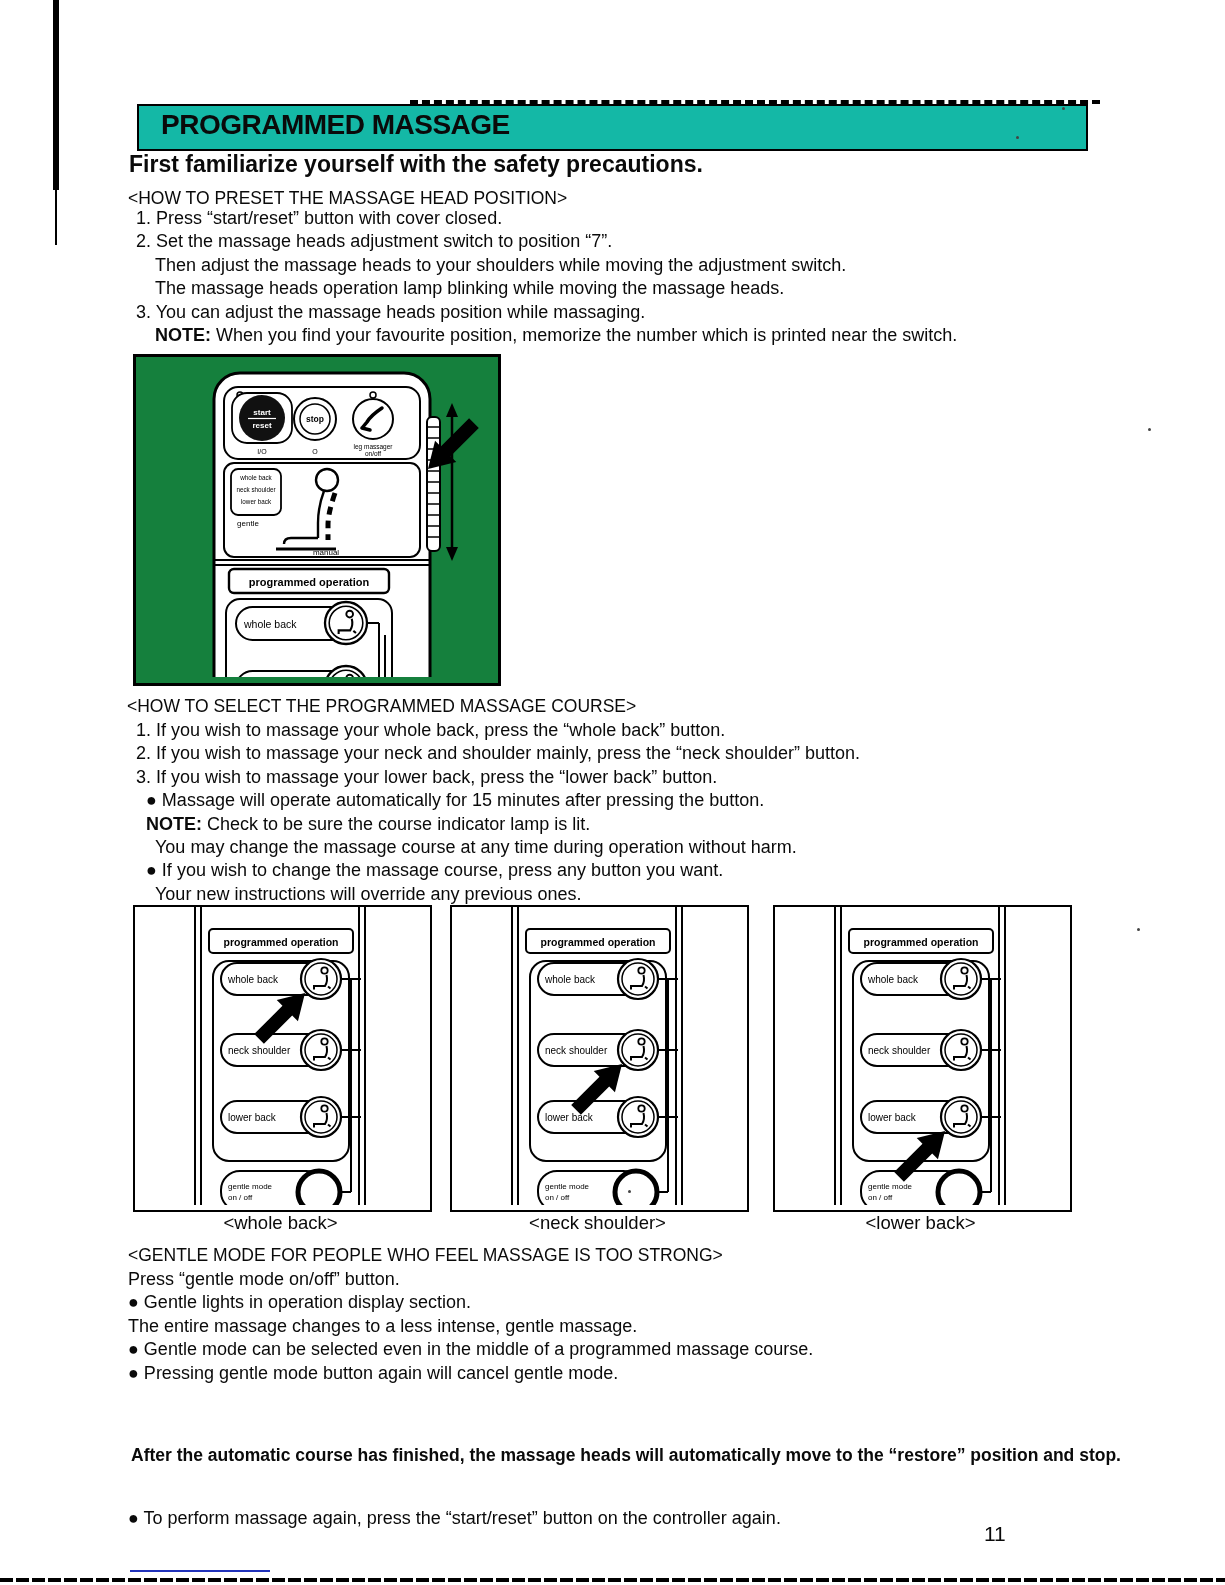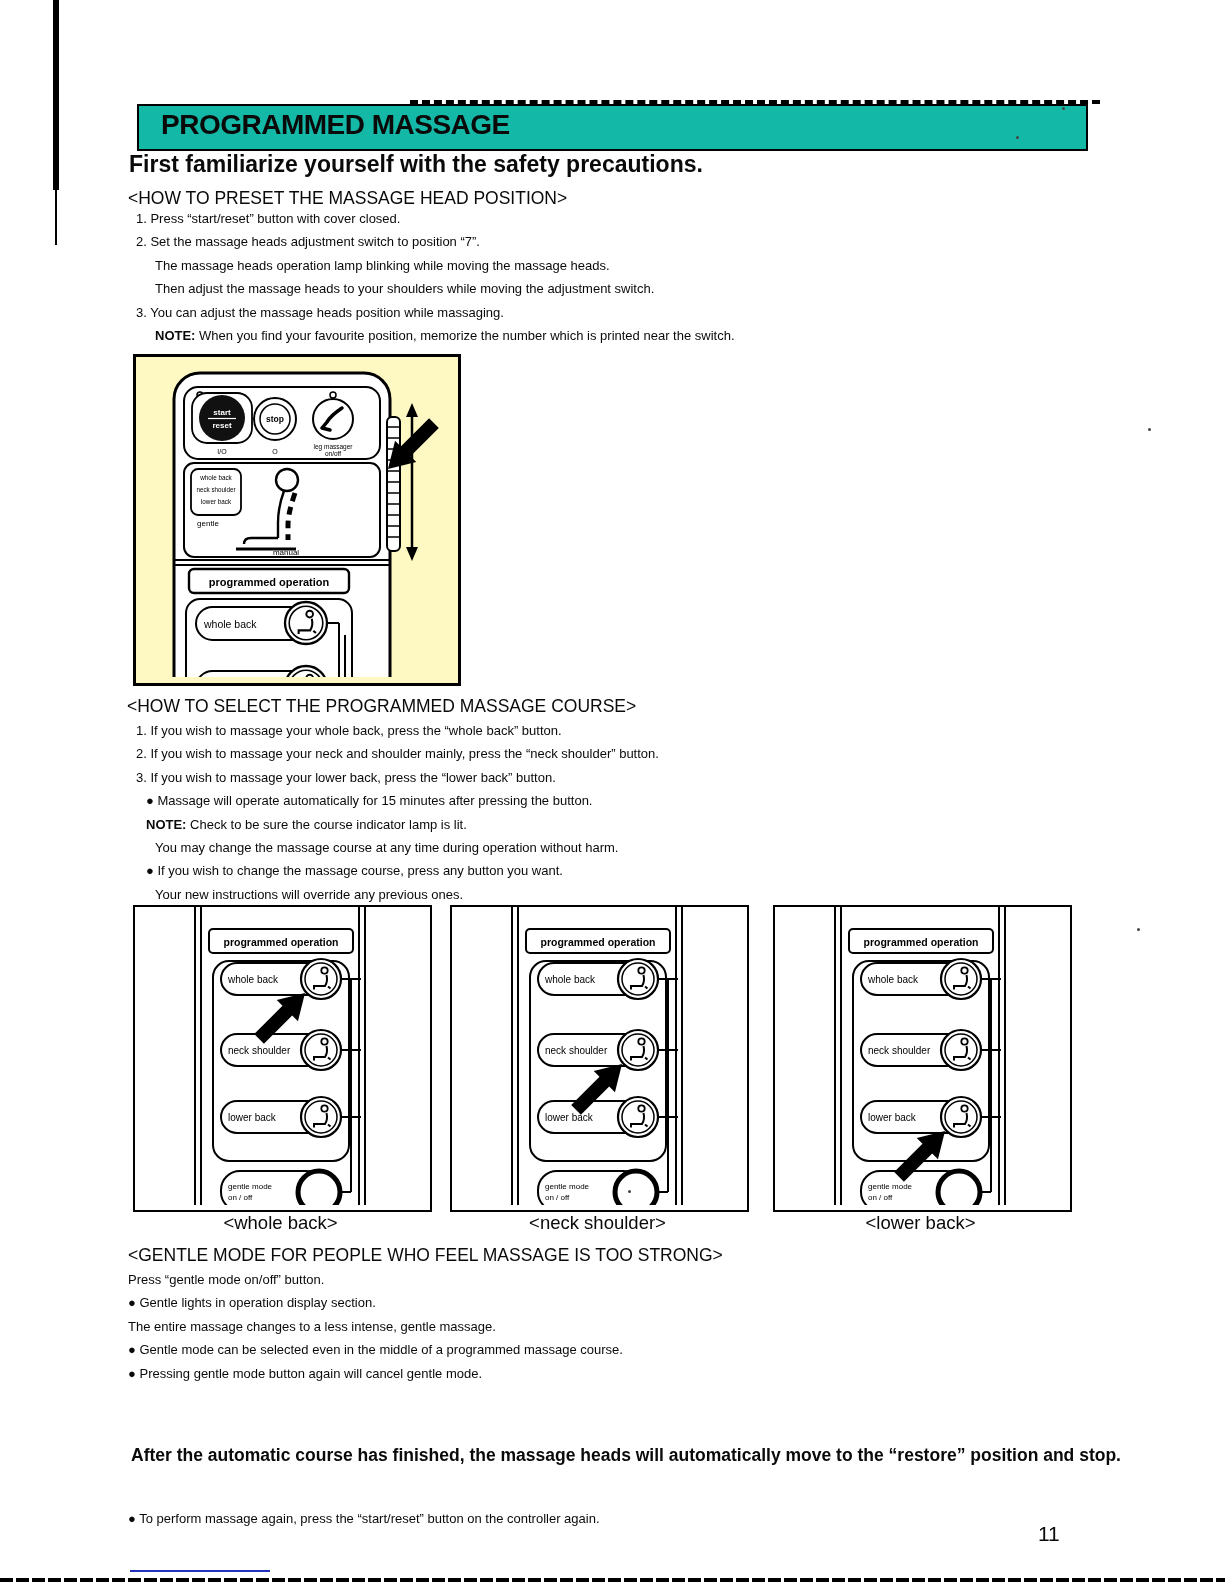--- a/index.html
+++ b/index.html
@@ -8,34 +8,34 @@
   .abs{position:absolute;}
   
   .barA{left:53px;top:0;width:6px;height:190px;background:#000;}
   .barB{left:55px;top:190px;width:2px;height:55px;background:#000;}
   
   .title-dashes{left:410px;top:100px;width:690px;height:0;border-top:4px dashed #000;}
   .title-box{left:137px;top:104px;width:947px;height:43px;border:2.5px solid #000;background:#14b8a6;}
   .title-box .t{position:absolute;left:22px;top:3px;font-size:28px;font-weight:bold;letter-spacing:-.5px;}
   .subtitle{left:129px;top:151px;font-size:23px;font-weight:bold;}
   .sect-head{font-size:17.5px;font-weight:normal;white-space:nowrap;}
-  .tb{font-size:13px;line-height:23.4px;white-space:nowrap;}
+  .tb{font-size:18px;line-height:23.4px;white-space:nowrap;}
   .tb .line{display:block;}
   .l1{margin-left:8px;}
   .l2{margin-left:18px;}
   .l3{margin-left:27px;}
   .boldpara{font-size:17.5px;font-weight:bold;line-height:24.5px;white-space:nowrap;margin-top:34px;}
   
-  .figbox{border:3px solid #000;background:#fef9c3;overflow:hidden;}
+  .figbox{border:3px solid #000;background:#15803d;overflow:hidden;padding-left:40px;}
   .fig1{left:133px;top:354px;width:322px;height:326px;}
   .panel{top:905px;width:295px;height:303px;border:2.5px solid #000;background:#fff;overflow:hidden;position:absolute;}
   .p1{left:133px;} .p2{left:450px;} .p3{left:773px;}
   .caption{top:1212px;width:295px;text-align:center;font-size:18.5px;position:absolute;white-space:nowrap;}
   .c1{left:133px;} .c2{left:450px;} .c3{left:773px;}
-  .pagenum{left:1038px;top:1522px;font-size:21px;}
+  .pagenum{left:984px;top:1522px;font-size:21px;}
   .blue-line{left:130px;top:1570px;width:140px;height:2px;background:#2233bb;}
   .bot-line{left:0;top:1578px;width:1225px;height:4px;
     background:repeating-linear-gradient(90deg,#000 0 13px,#fff 13px 16px);}
   .dot{width:3px;height:3px;border-radius:50%;background:#444;}
   svg text{font-family:"Liberation Sans",sans-serif;}
 </style>
 </head>
 <body>
 
 <div id="page">
@@ -47,22 +47,22 @@
   <div class="abs title-box">
     <span class="t">PROGRAMMED MASSAGE</span>
   </div>
 
   <div class="abs subtitle">First familiarize yourself with the safety precautions.</div>
 
   <div class="abs sect-head" style="left:128px;top:188px;">&lt;HOW TO PRESET THE MASSAGE HEAD POSITION&gt;</div>
   <div class="abs tb" style="left:128px;top:207px;">
     <span class="line l1">1. Press “start/reset” button with cover closed.</span>
     <span class="line l1">2. Set the massage heads adjustment switch to position “7”.</span>
+    <span class="line l3">Then adjust the massage heads to your shoulders while moving the adjustment switch.</span>
     <span class="line l3">The massage heads operation lamp blinking while moving the massage heads.</span>
-    <span class="line l3">Then adjust the massage heads to your shoulders while moving the adjustment switch.</span>
     <span class="line l1">3. You can adjust the massage heads position while massaging.</span>
     <span class="line l3"><b>NOTE:</b><span> When you find your favourite position, memorize the number which is printed near the switch.</span></span>
   </div>
 
   <div class="abs figbox fig1">
     <svg width="314" height="320" viewBox="0 0 314 320">
       <defs>
         <g id="chair">
           <circle r="20" fill="#fff" stroke="#000" stroke-width="2.2"></circle>
           <circle r="16" fill="none" stroke="#000" stroke-width="1.5"></circle>

